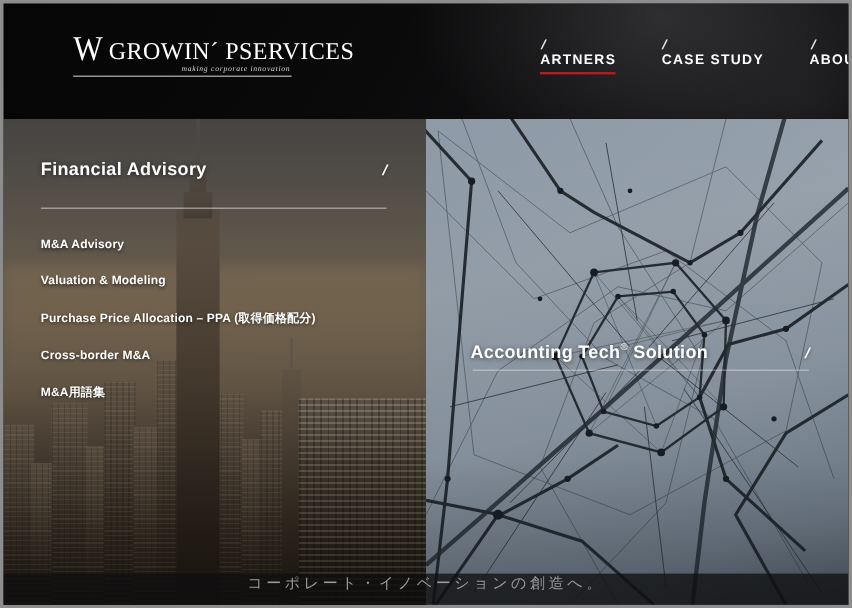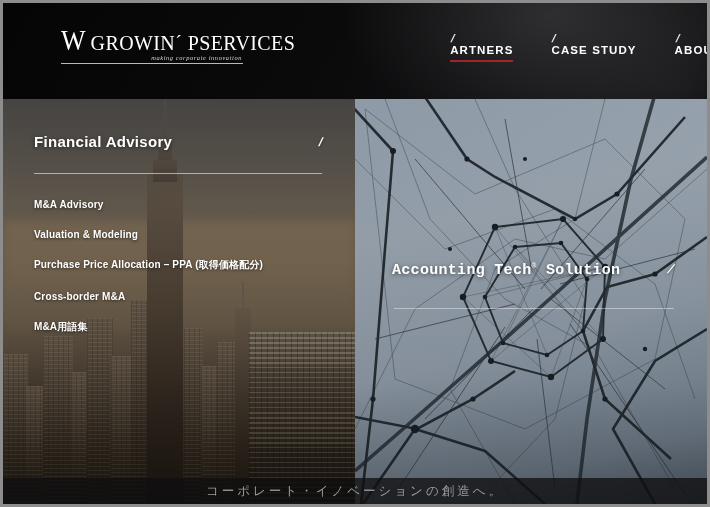--- a/index.html
+++ b/index.html
@@ -246,21 +246,21 @@
     padding-left: 23px;
   }
 
   .panel-title-row {
     position: absolute;
     display: flex;
     align-items: center;
     justify-content: space-between;
   }
   #panel-left .panel-title-row { left: 31px; right: 33px; top: 34px; }
-  #panel-right .panel-title-row { left: 37px; right: 33px; top: 162px; font-family: Liberation Mono, monospace; }
+  #panel-right .panel-title-row { left: 37px; right: 33px; top: 186px; }
 
   .panel-title {
     font-size: 15px;
     font-weight: 700;
     color: #ffffff;
     letter-spacing: 0.3px;
     text-shadow: 0 1px 4px rgba(0,0,0,0.55);
   }
   .panel-title sup {
     font-size: 8px;
@@ -303,21 +303,21 @@
   }
 
   
   #bottombar {
     position: absolute;
     left: 0; bottom: 0;
     width: 704px;
     height: 26px;
     background: rgba(14,14,16,0.76);
     display: flex;
-    align-items: center;
+    align-items: flex-start;
     justify-content: center;
     z-index: 20;
   }
   #bottombar .tagline {
     font-size: 12.5px;
     letter-spacing: 3px;
     color: #9b9b9b;
     white-space: nowrap;
     font-family: "DejaVu Sans", sans-serif;
   }

